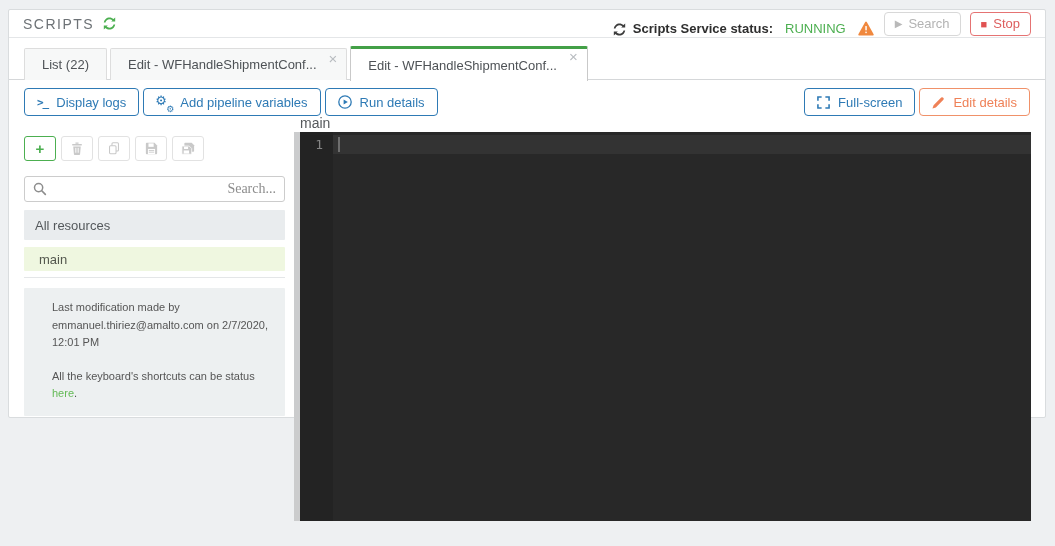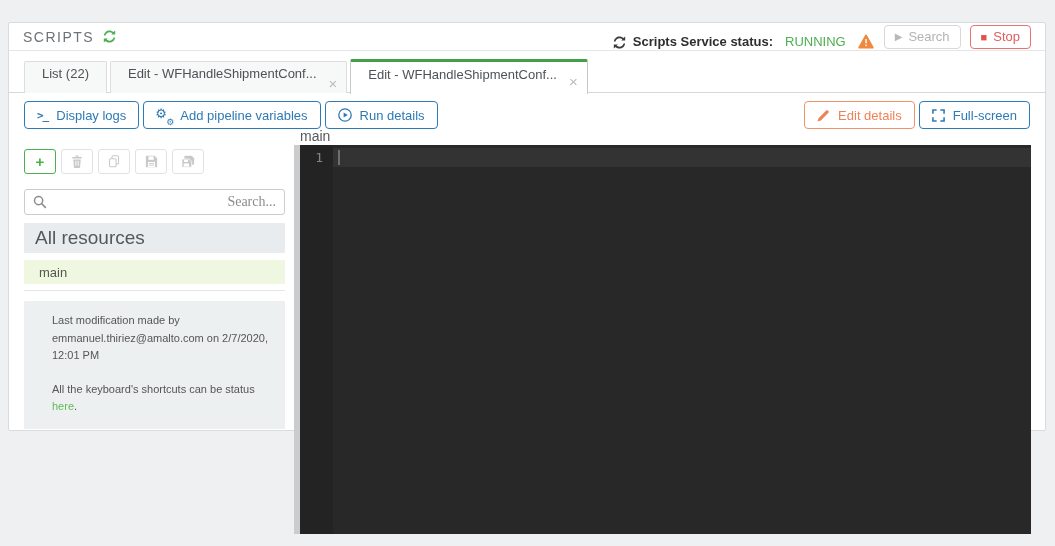--- a/index.html
+++ b/index.html
@@ -4,21 +4,21 @@
 <style>
   * { margin:0; padding:0; box-sizing:border-box; }
   html,body { width:1055px; height:546px; }
   body {
     background:#eef0f2;
     font-family:"Liberation Sans", sans-serif;
     position:relative;
     overflow:hidden;
   }
   .panel {
-    position:absolute; left:8px; top:22px; width:1038px; height:409px;
+    position:absolute; left:8px; top:9px; width:1038px; height:409px;
     background:#fff; border:1px solid #d9dcde; border-radius:2px;
   }
 
   
   .panel-header {
     height:28px; border-bottom:1px solid #e4e6e8;
     display:flex; align-items:center; padding:0 14px;
   }
   .page-title { font-size:14px; color:#6d7276; letter-spacing:1.5px; }
   .icon { display:inline-flex; align-items:center; justify-content:center; }
@@ -42,21 +42,21 @@
   .tabbar {
     position:relative; margin:7px 0 0 0; padding-left:15px; height:35px;
     display:flex; align-items:flex-end; gap:3px;
   }
   .tabbar::after {
     content:""; position:absolute; left:0; right:0; bottom:0; height:1px; background:#d5d7d9;
   }
   .tab {
     position:relative; height:32px; background:#f7f8f8;
     border:1px solid #ddd; border-bottom:none;
-    display:inline-flex; align-items:flex-end; padding:12px 17px;
+    display:inline-flex; align-items:center; padding:0 17px;
     font-size:13px; color:#4e5256; border-radius:2px 2px 0 0; cursor:pointer;
     z-index:1;
   }
   .tab.active {
     height:35px; background:#fff; border-color:#c9c9c9;
     border-top:3px solid #43a047; margin-bottom:-1px; z-index:2;
   }
   .tab-close {
     margin-left:12px; color:#b8bcc0; font-size:15px; line-height:10px;
     align-self:flex-start; margin-top:5px; margin-right:-8px; cursor:pointer;
@@ -91,21 +91,21 @@
     height:26px; border:1px solid #ccc; border-radius:3px;
     display:flex; align-items:center; padding:0 8px; gap:6px; margin-bottom:8px; background:#fff;
   }
   .searchbox input {
     border:none; outline:none; flex:1; font-size:14px; color:#555;
     font-family:"Liberation Serif", serif; background:transparent;text-align:right;
   }
   .searchbox input::placeholder { color:#8d8d8d; }
   .group-header {
     height:30px; background:#e9ecee; display:flex; align-items:center;
-    padding:0 11px; font-size:19px; color:#54585b; margin-bottom:7px; border-radius:1px;
+    padding:0 11px; font-size:13px; color:#54585b; margin-bottom:7px; border-radius:1px;
   }
   .resource-item {
     height:24px; background:#eff7e0; display:flex; align-items:center;
     padding:0 15px; font-size:13px; color:#54584e; margin-bottom:6px; cursor:pointer; border-radius:1px;
   }
   .side-divider { height:1px; background:#e4e6e8; margin-bottom:10px; }
   .info-block {
     background:#edf0f1; padding:11px 12px 13px 28px;
     font-size:11px; color:#555; line-height:1.6; border-radius:1px;
   }
@@ -202,38 +202,38 @@
     <button class="tbtn tbtn-blue">
       <span class="icon">
         <svg width="14" height="14" viewBox="0 0 14 14" aria-hidden="true">
           <circle cx="7" cy="7" r="6.2" fill="none" stroke="currentColor" stroke-width="1.3"></circle>
           <path d="M5.6 4.4v5.2l4.2-2.6z" fill="currentColor"></path>
         </svg>
       </span>
       <span>Run details</span>
     </button>
     <div class="toolbar-right">
-      <button class="tbtn tbtn-orange">
-        <span class="icon">
-          <svg width="13" height="13" viewBox="0 0 14 14" fill="currentColor" aria-hidden="true">
-            <path d="M0.5 13.5 l1.2-3.6 8.2-8.2 a1.3 1.3 0 0 1 1.84 0 l0.56 0.56 a1.3 1.3 0 0 1 0 1.84 l-8.2 8.2 z"></path>
-          </svg>
-        </span>
-        <span>Edit details</span>
-      </button>
       <button class="tbtn tbtn-blue">
         <span class="icon">
           <svg width="13" height="13" viewBox="0 0 14 14" fill="none" stroke="currentColor" stroke-width="1.7" aria-hidden="true">
             <path d="M1 5V1h4"></path>
               <path d="M9 1h4v4"></path>
               <path d="M13 9v4H9"></path>
               <path d="M5 13H1V9"></path>
           </svg>
         </span>
         <span>Full-screen</span>
+      </button>
+      <button class="tbtn tbtn-orange">
+        <span class="icon">
+          <svg width="13" height="13" viewBox="0 0 14 14" fill="currentColor" aria-hidden="true">
+            <path d="M0.5 13.5 l1.2-3.6 8.2-8.2 a1.3 1.3 0 0 1 1.84 0 l0.56 0.56 a1.3 1.3 0 0 1 0 1.84 l-8.2 8.2 z"></path>
+          </svg>
+        </span>
+        <span>Edit details</span>
       </button>
     </div>
   </div>
 
   <div class="sidebar">
     <div class="actions">
       <button class="abtn abtn-add">
         <span>+</span>
       </button>
       <button class="abtn abtn-disabled" disabled="">

